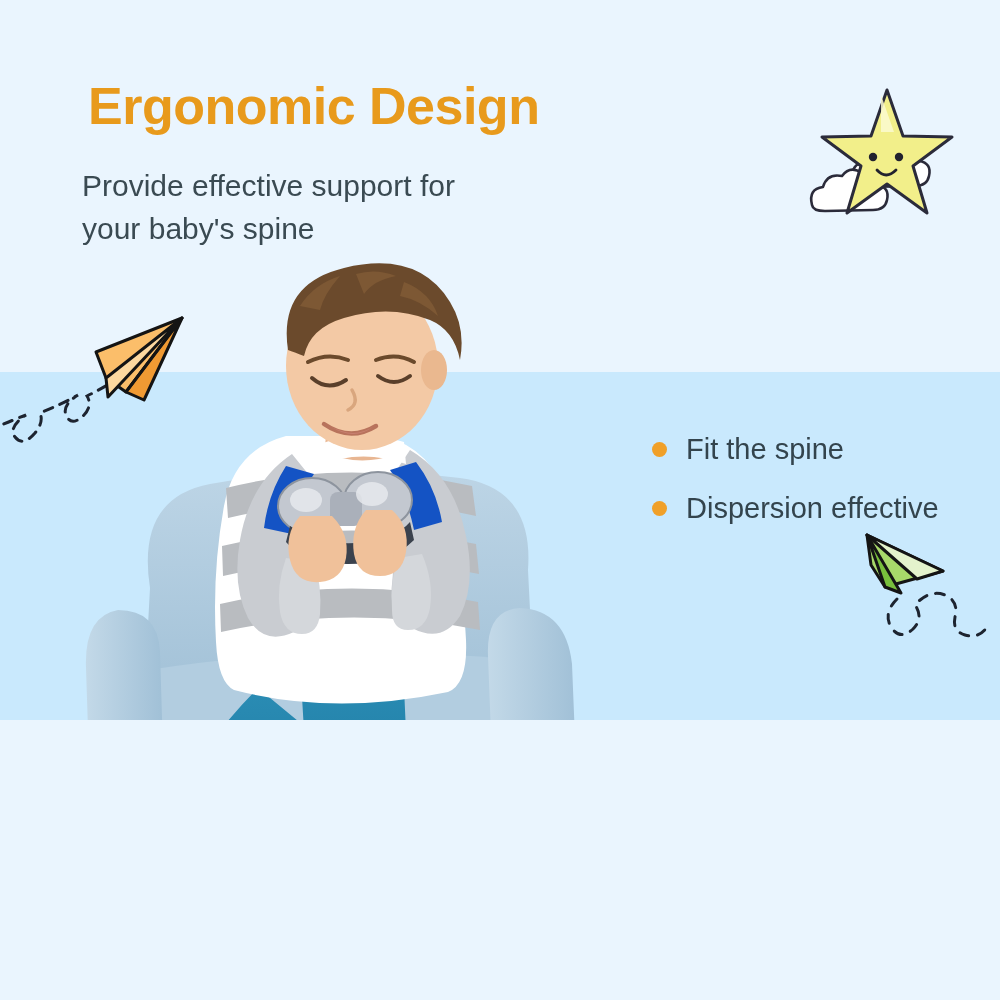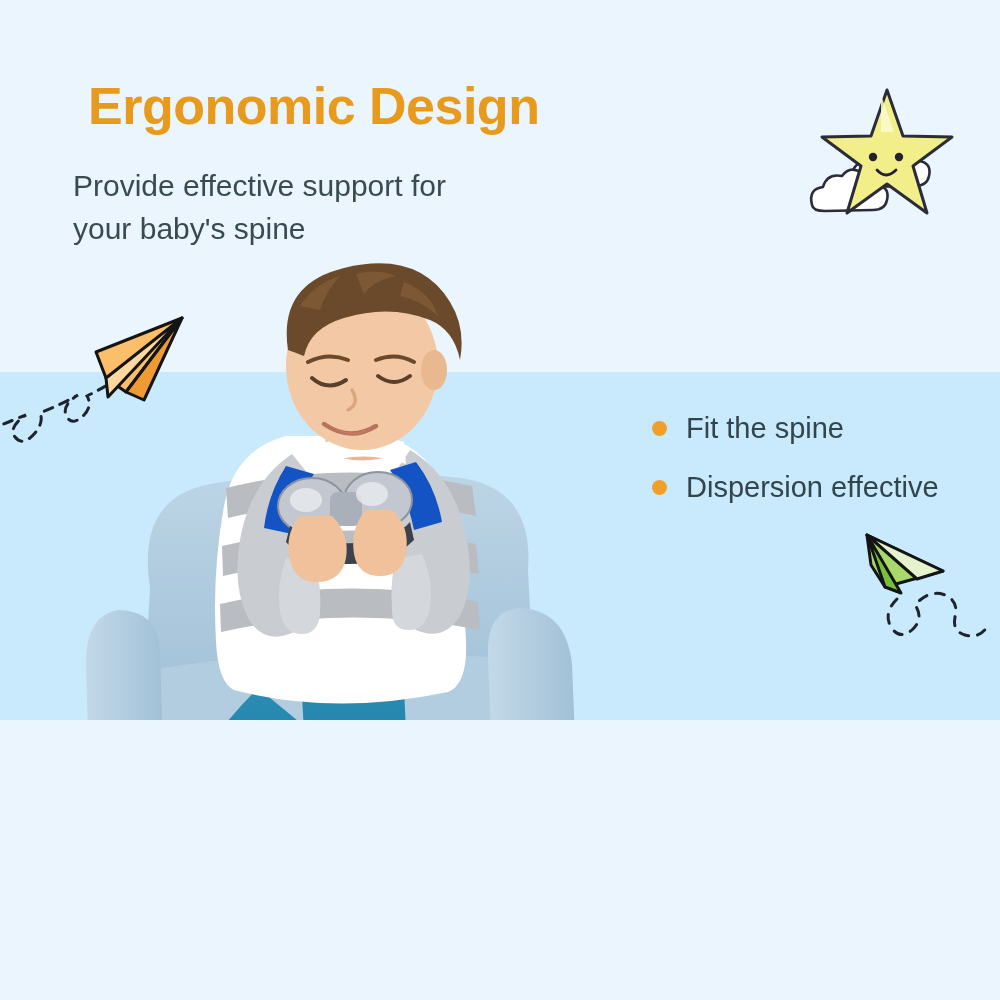--- a/index.html
+++ b/index.html
@@ -16,27 +16,27 @@
   .band-mid    { position:absolute; left:0; top:372px;width:1000px; height:388px; background:#c9e9fd; }
   .band-bottom { position:absolute; left:0; top:760px;width:1000px; height:240px; background:#eaf5fe; }
 
   
   .headline {
     position:absolute; left:88px; top:76px;
     font-size:52px; font-weight:bold; letter-spacing:-0.5px;
     color:#e89a1c; white-space:nowrap;
   }
   .subtitle {
-    position:absolute; left:73px; top:165px;
+    position:absolute; left:82px; top:165px;
     font-size:30px; font-weight:300; line-height:1.42;
     color:#3a4a52; white-space:pre-line;
   }
 
   
-  .bullets { position:absolute; left:652px; top:412px; }
+  .bullets { position:absolute; left:652px; top:433px; }
   .bullet-row { display:flex; align-items:center; margin-bottom:26px; }
   .bullet-dot {
     width:15px; height:15px; border-radius:50%;
     background:#f0a028; flex:0 0 auto; margin-right:19px;
   }
   .bullet-text { font-size:29px; font-weight:300; color:#33444d; white-space:nowrap; }
 
   svg { display:block; overflow:visible; }
   .deco { position:absolute; }
 </style>

